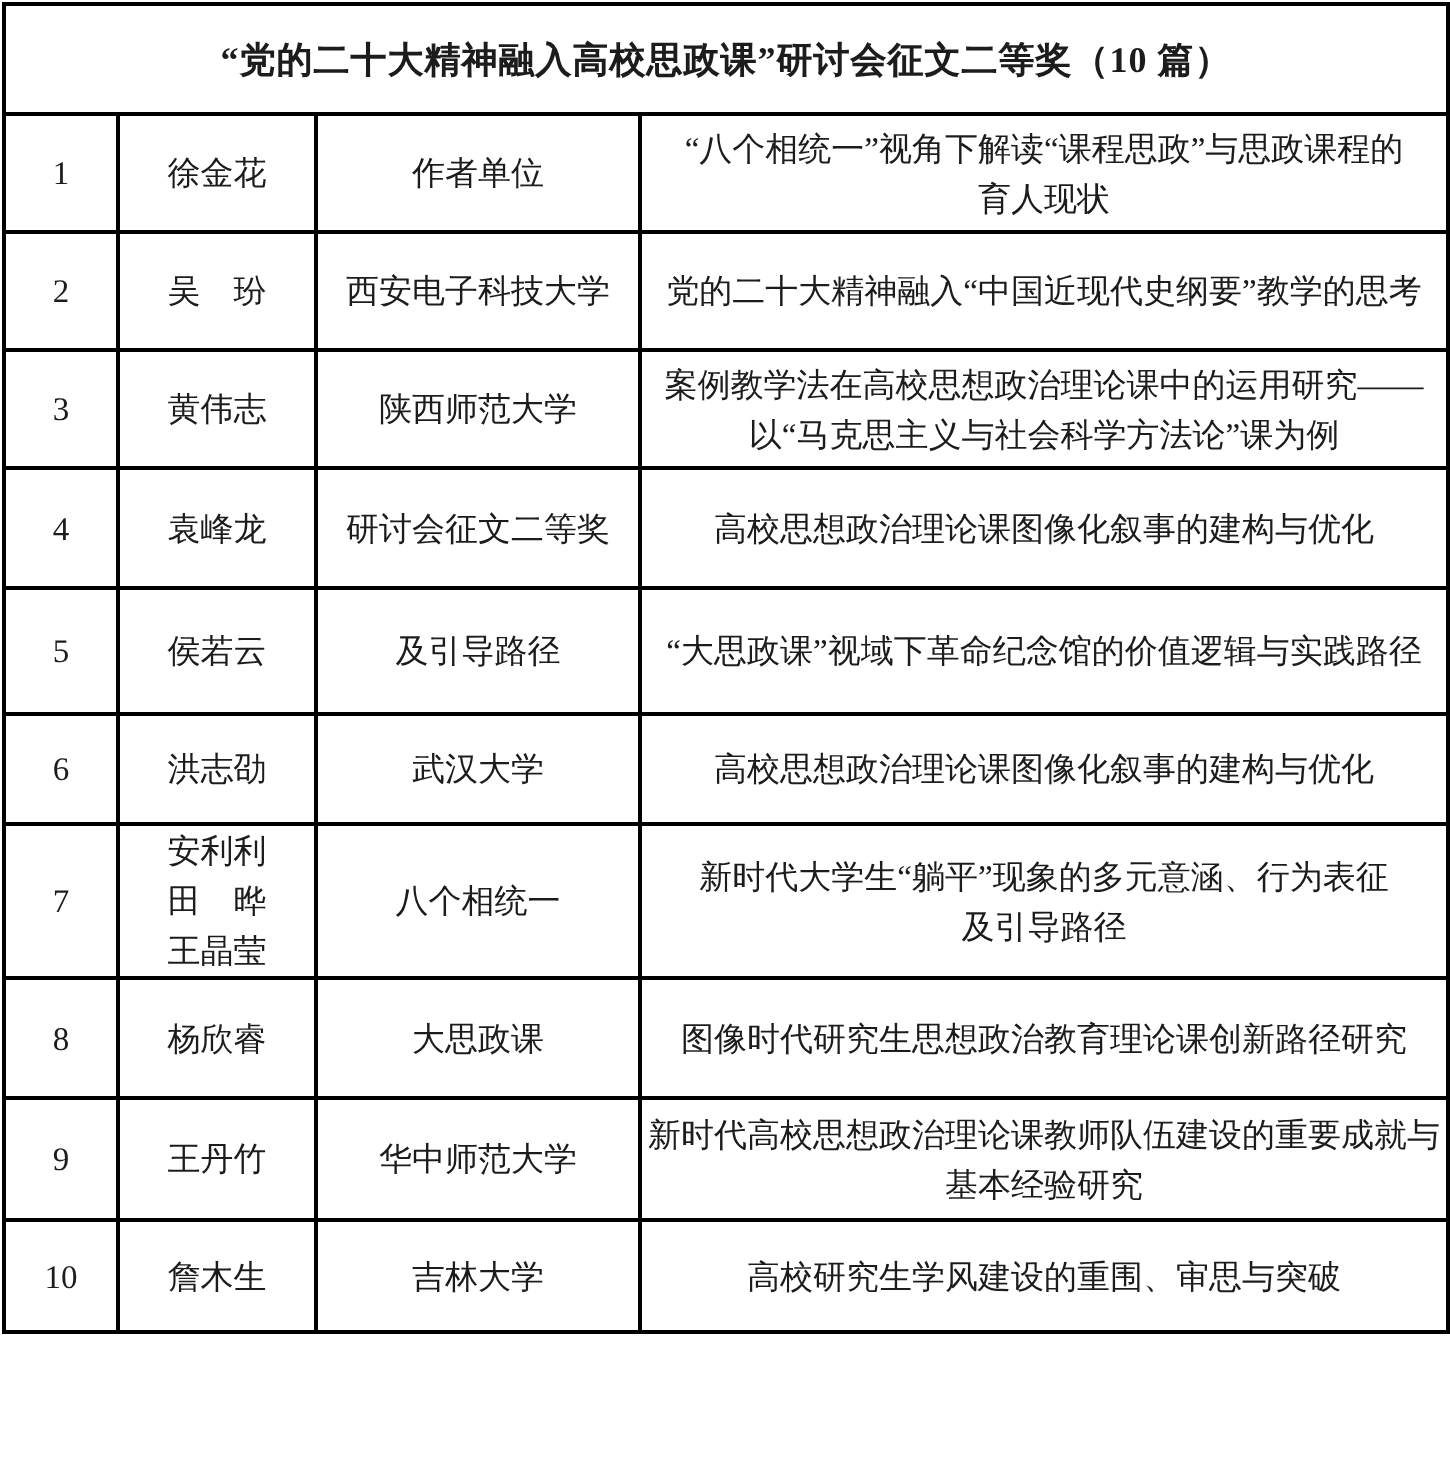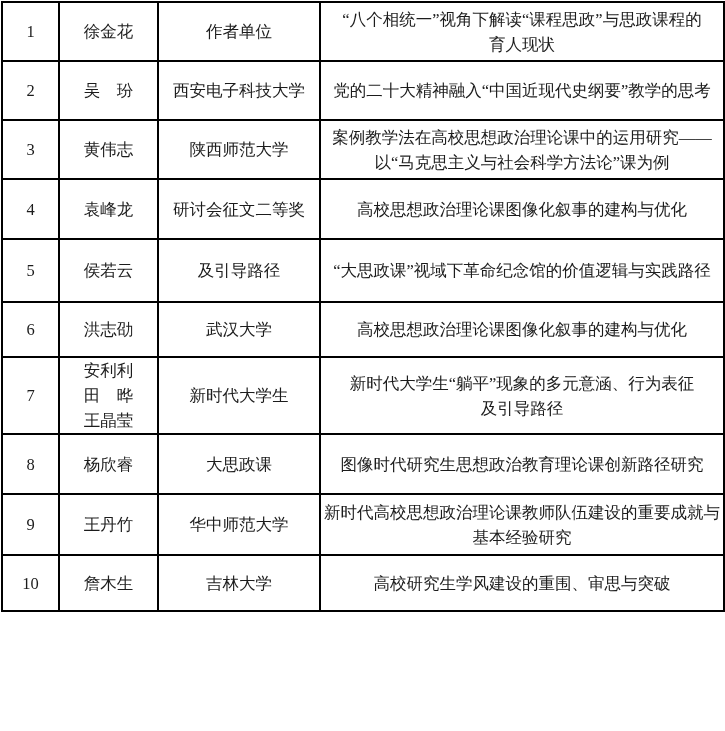--- a/index.html
+++ b/index.html
@@ -58,20 +58,23 @@
 <body>
 
 <table class="doc-table">
   <colgroup>
     <col style="width:57px">
     <col style="width:99px">
     <col style="width:162px">
     <col style="width:404px">
   </colgroup>
   <tbody>
+    <tr class="title-row">
+      <td colspan="4">“党的二十大精神融入高校思政课”研讨会征文二等奖（10 篇）</td>
+    </tr>
 
   <tr class="data-row row-1">
         <td class="cell-no">1</td>
         <td class="cell-author">徐金花</td>
         <td class="cell-affiliation">作者单位</td>
         <td class="cell-title">“八个相统一”视角下解读“课程思政”与思政课程的
 育人现状</td>
       </tr>
       <tr class="data-row row-2">
         <td class="cell-no">2</td>
@@ -102,21 +105,21 @@
         <td class="cell-no">6</td>
         <td class="cell-author">洪志劭</td>
         <td class="cell-affiliation">武汉大学</td>
         <td class="cell-title">高校思想政治理论课图像化叙事的建构与优化</td>
       </tr>
       <tr class="data-row row-7">
         <td class="cell-no">7</td>
         <td class="cell-author">安利利
 田　晔
 王晶莹</td>
-        <td class="cell-affiliation">新时代大学生</td>
+        <td class="cell-affiliation">八个相统一</td>
         <td class="cell-title">新时代大学生“躺平”现象的多元意涵、行为表征
 及引导路径</td>
       </tr>
       <tr class="data-row row-8">
         <td class="cell-no">8</td>
         <td class="cell-author">杨欣睿</td>
         <td class="cell-affiliation">大思政课</td>
         <td class="cell-title">图像时代研究生思想政治教育理论课创新路径研究</td>
       </tr>
       <tr class="data-row row-9">

